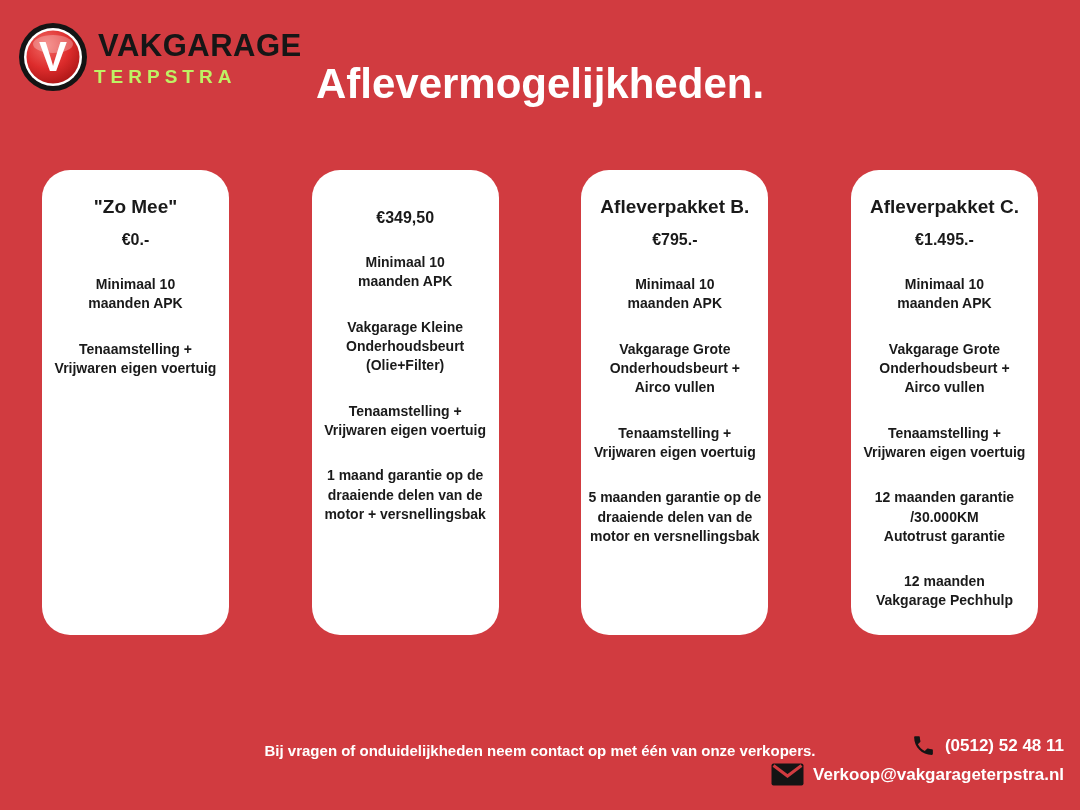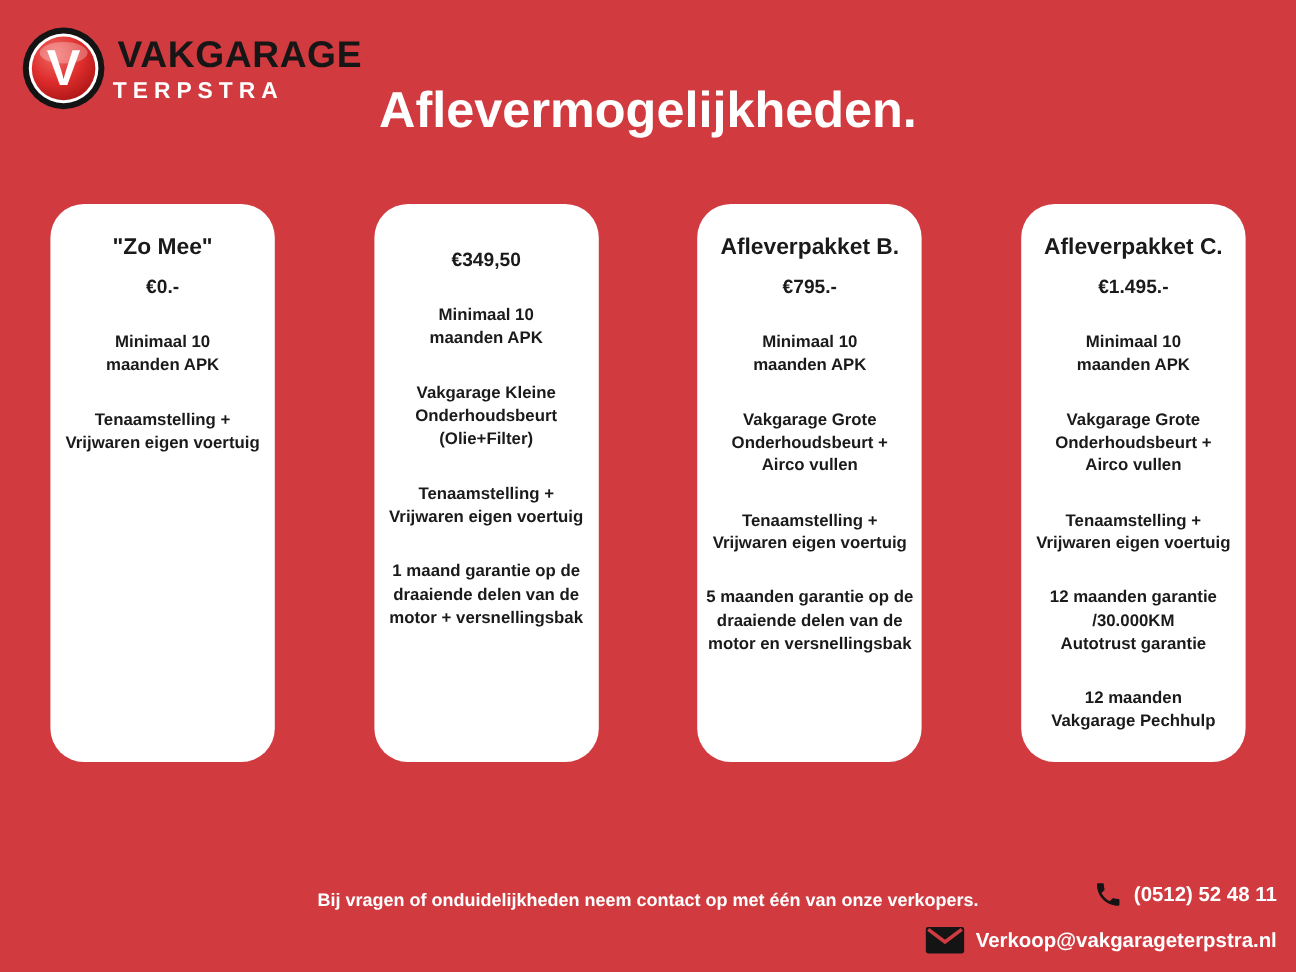--- a/index.html
+++ b/index.html
@@ -20,24 +20,24 @@
     position: absolute; left: 90px; top: 28px;
     color: #151515;
   }
   .brand-name {
     font-size: 31px; font-weight: bold; letter-spacing: 0.5px;
     color: #161616;
     margin-left: 8px;
   }
   .brand-sub {
     font-size: 19px; font-weight: bold; letter-spacing: 5px;
-    margin-top: 2px; margin-left: 4px; color: #ffffff;
+    margin-top: 2px; margin-left: 4px; color: #bef264;
   }
   .page-title {
-    position: absolute; left: 0; right: 0; top: 68px;
+    position: absolute; left: 0; right: 0; top: 60px;
     margin: 0; text-align: center;
     font-size: 42px; font-weight: bold; color: #FFFFFF;
   }
 
   
   .cards-row {
     position: absolute; top: 170px; left: 42px; right: 42px;
     display: flex; justify-content: space-between;
   }
   .card {
@@ -66,21 +66,21 @@
   .card:first-child .section:nth-child(3) { margin-top: 46px; }
 
   
   .footer-note {
     position: absolute; left: 0; right: 0; top: 730px;
     margin: 12px; text-align: center;
     font-size: 15px; font-weight: bold; color: #FFFFFF;
   }
   .contact {
     position: absolute; right: 16px; top: 733px;
-    display: flex; flex-direction: column; align-items: flex-end; gap: 14px;
+    display: flex; flex-direction: column; align-items: flex-end; gap: 5px;
   }
   .contact-row {
     display: flex; align-items: center; gap: 9px;
     font-size: 17px; font-weight: bold; color: #FFFFFF;
   }
   .contact-row svg { display: block; }
 </style>
 </head>
 <body>
 

